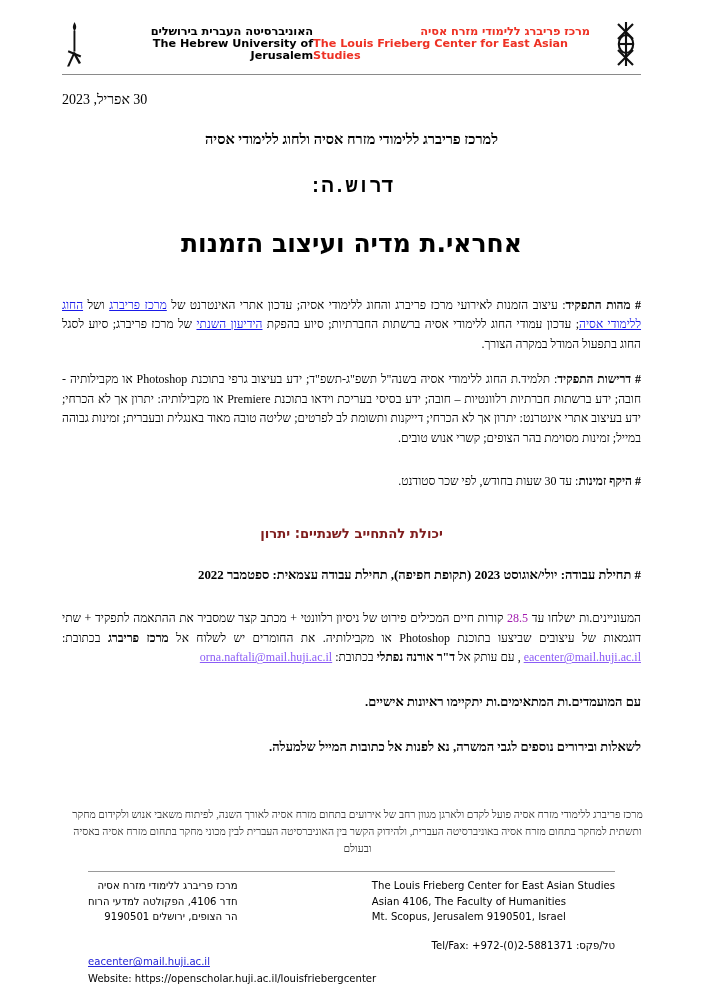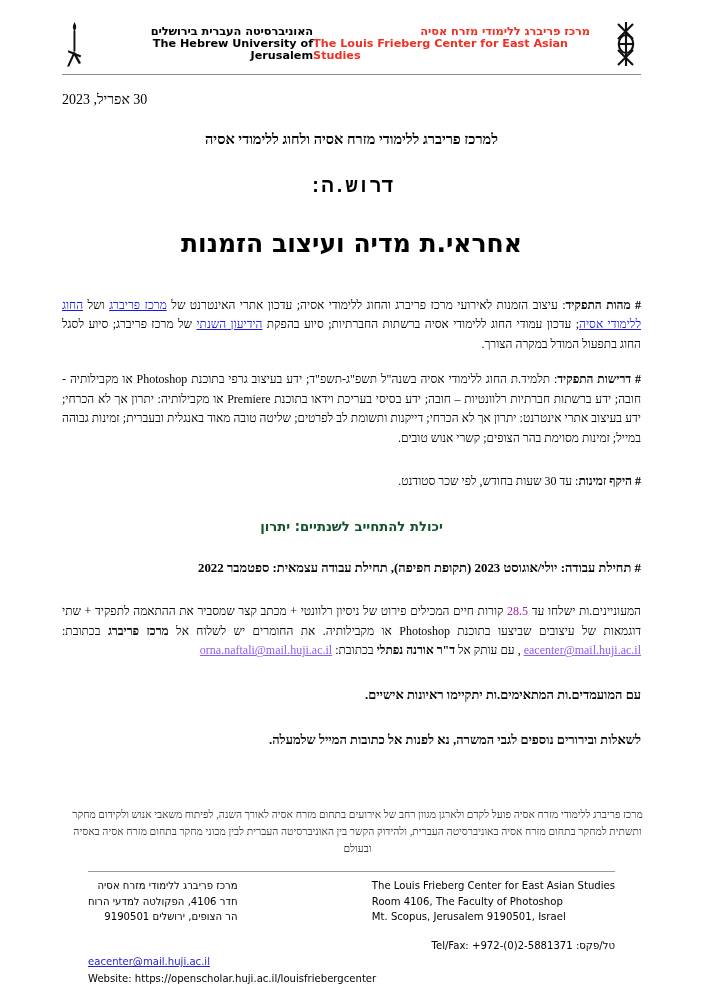--- a/index.html
+++ b/index.html
@@ -120,23 +120,23 @@
     color: #8b5cf6;
     text-decoration: underline;
     direction: ltr;
     unicode-bidi: embed;
   }
   .red-bold {
     color: #a21caf;
     font-weight: normal;
   }
   .accent-line {
-    margin: 5px 0 16px 0;
-    text-align: center;
-    color: #14532d;
+    margin: 12px 0 16px 0;
+    text-align: center;
+    color: #7f1d1d;
     font-weight: bold;
     font-size: 13.2px;
     font-family: "DejaVu Sans", "Liberation Sans", sans-serif;
     direction: rtl;
   }
   p.strong-line {
     margin: 0 0 16px 0;
     font-size: 12.9px;
     font-weight: bold;
     line-height: 1.62;
@@ -291,21 +291,21 @@
   </div>
 
   <div class="about">מרכז פריברג ללימודי מזרח אסיה פועל לקדם ולארגן מגוון רחב של אירועים בתחום מזרח אסיה לאורך השנה, לפיתוח משאבי אנוש ולקידום מחקר ותשתית למחקר בתחום מזרח אסיה באוניברסיטה העברית, ולהידוק הקשר בין האוניברסיטה העברית לבין מכוני מחקר בתחום מזרח אסיה באסיה ובעולם</div>
 
   <hr class="rule-bottom">
 
   <div class="footer">
     <div class="footer-cols">
       <div class="addr-en">
         <div>The Louis Frieberg Center for East Asian Studies</div>
-        <div>Room 4106, The Faculty of Photoshop</div>
+        <div>Asian 4106, The Faculty of Humanities</div>
         <div>Mt. Scopus, Jerusalem 9190501, Israel</div>
       </div>
       <div class="addr-he">
         <div>מרכז פריברג ללימודי מזרח אסיה</div>
         <div>חדר 4106, הפקולטה למדעי הרוח</div>
         <div>הר הצופים, ירושלים 9190501</div>
       </div>
     </div>
 
     <div class="footer-contact">

